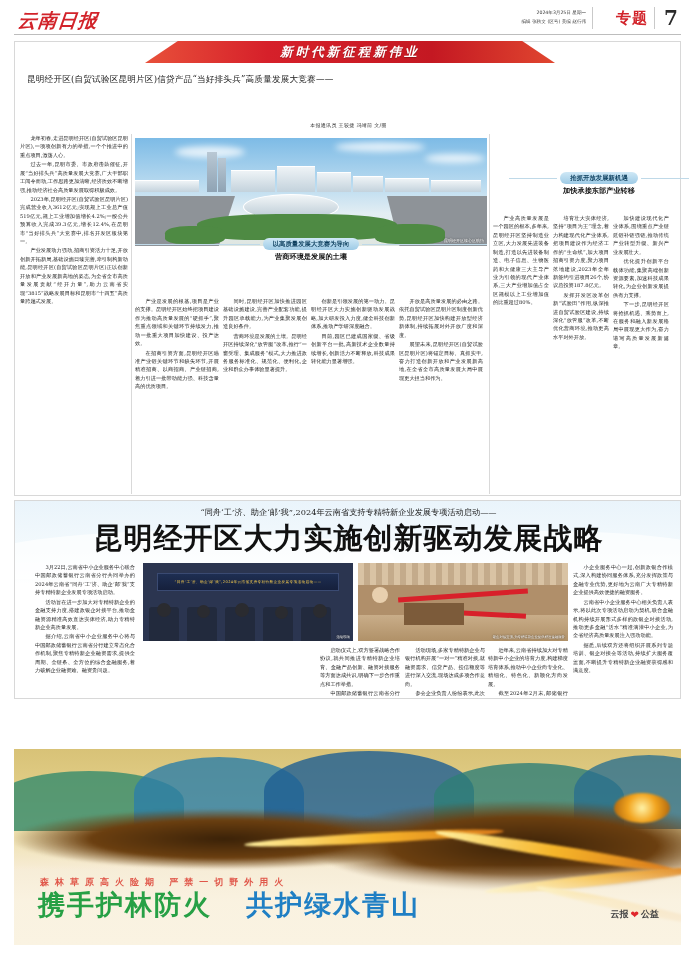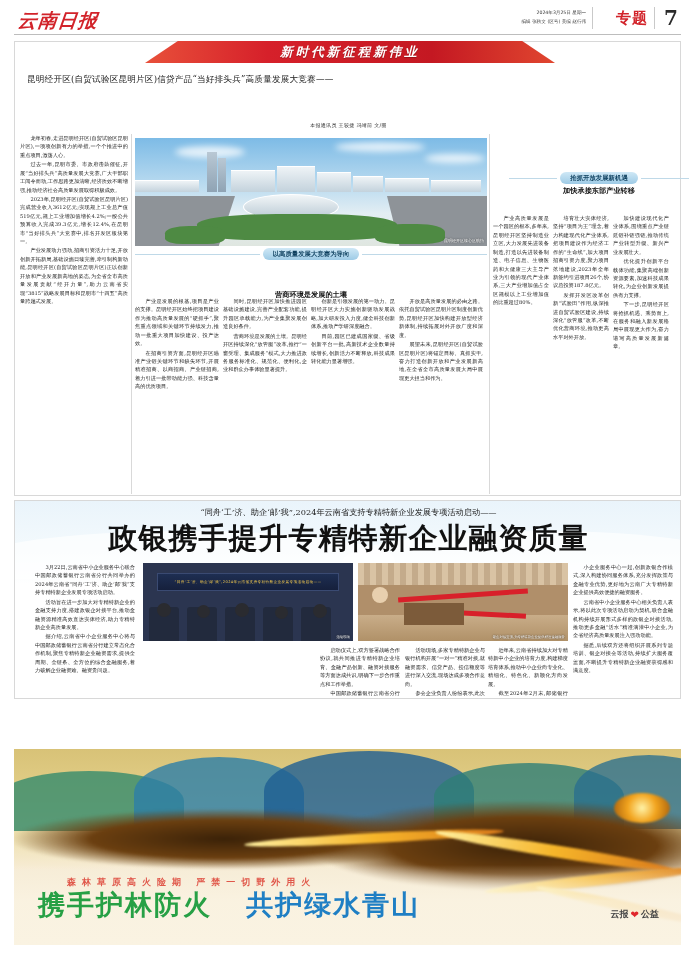--- a/index.html
+++ b/index.html
@@ -118,21 +118,21 @@
     background:linear-gradient(180deg,#cfe8f6,#9ecbe6);
     border-radius:9px; padding:1.5px 10px; margin:0 3px;
     font-size:6.4px; font-weight:bold; color:#0d3f5e; white-space:nowrap;
     font-family:"DejaVu Sans","Liberation Sans",sans-serif;
   }
   .pill-sub {
     margin-top:2px; font-size:7.2px; font-weight:bold; color:#111;
     font-family:"DejaVu Sans","Liberation Sans",sans-serif; white-space:nowrap;
   }
 
-  .cap1 { left:120px; top:206px; width:352px;gap:28px; }
+  .cap1 { left:120px; top:196px; width:352px; }
   .cap2 { left:494px; top:130px; width:180px; }
 
   
   .art2 {
     position:absolute; left:14px; top:500px; width:667px; height:199px;
     border:1px solid #d8d8d8; overflow:hidden;
     background:linear-gradient(180deg,#eaf4fb 0%,#f4fafd 26%,#ffffff 42%);
   }
   .a2-wave {
     position:absolute; left:0; top:0; width:667px; height:78px; overflow:hidden;
@@ -223,21 +223,21 @@
     background:linear-gradient(90deg,#fff0a0,#f6b52a,#d9791a);
     filter: blur(1.2px); border-radius:50%;
   }
   .psa-fade {
     position:absolute; left:0; bottom:0; width:667px; height:80px;
     background:linear-gradient(180deg, rgba(246,236,214,0) 0%, rgba(250,243,226,.85) 45%, #faf3e2 100%);
   }
   .psa-line1 {
     position:absolute; left:26px; bottom:56px;
     font-family:"DejaVu Serif","Liberation Serif",serif;
-    font-size:9px; font-weight:bold; color:#e0574a; letter-spacing:6px;margin-left:27px;
+    font-size:9px; font-weight:bold; color:#e0574a; letter-spacing:6px;
   }
   .psa-line2 {
     position:absolute; left:24px; bottom:22px;
     font-family:"DejaVu Sans","Liberation Sans",sans-serif;
     font-size:27px; font-weight:bold; letter-spacing:2px;margin-top:8px;
   }
   .psa-g { color:#27a045; }
   .psa-b { color:#1f7fc4; }
   .psa-logo {
     position:absolute; right:22px; bottom:24px; display:flex; align-items:center; gap:2px;
@@ -359,21 +359,21 @@
       </div>
     <div class="a1-col c8">
         <p>开放是高质量发展的必由之路。依托自贸试验区昆明片区制度创新优势,昆明经开区加快构建开放型经济新体制,持续拓展对外开放广度和深度。</p>
         <p>展望未来,昆明经开区(自贸试验区昆明片区)将锚定目标、真抓实干,奋力打造创新开放和产业发展新高地,在全省全市高质量发展大局中展现更大担当和作为。</p>
       </div>
   </div>
 
   <div class="art2">
     <div class="a2-wave"></div>
     <div class="shoulder2">“同舟‘工’济、助企‘邮’我”,2024年云南省支持专精特新企业发展专项活动启动——</div>
-    <div class="headline2">政银携手提升专精特新企业融资质量</div>
+    <div class="headline2">昆明经开区大力实施创新驱动发展战略</div>
 
     <div class="photo2a">
       <div class="p2-ledwall">
         <div class="p2-ledtext">“同舟‘工’济、助企‘邮’我”,2024年云南省支持专精特新企业发展专项活动启动——</div>
       </div>
       <div class="p2-seat" style="left:6px;top:44px;width:30px;height:34px;"></div>
       <div class="p2-seat" style="left:44px;top:44px;width:30px;height:34px;"></div>
       <div class="p2-seat" style="left:82px;top:44px;width:30px;height:34px;"></div>
       <div class="p2-seat" style="left:120px;top:44px;width:30px;height:34px;"></div>
       <div class="p2-seat" style="left:158px;top:44px;width:30px;height:34px;"></div>

